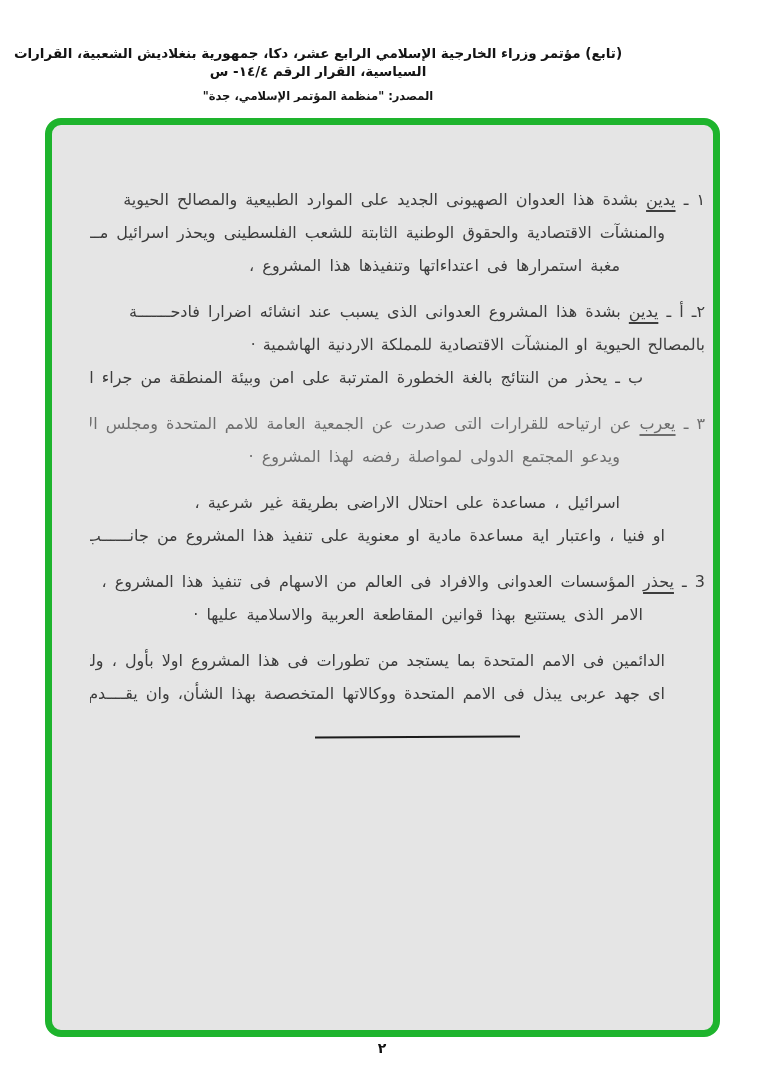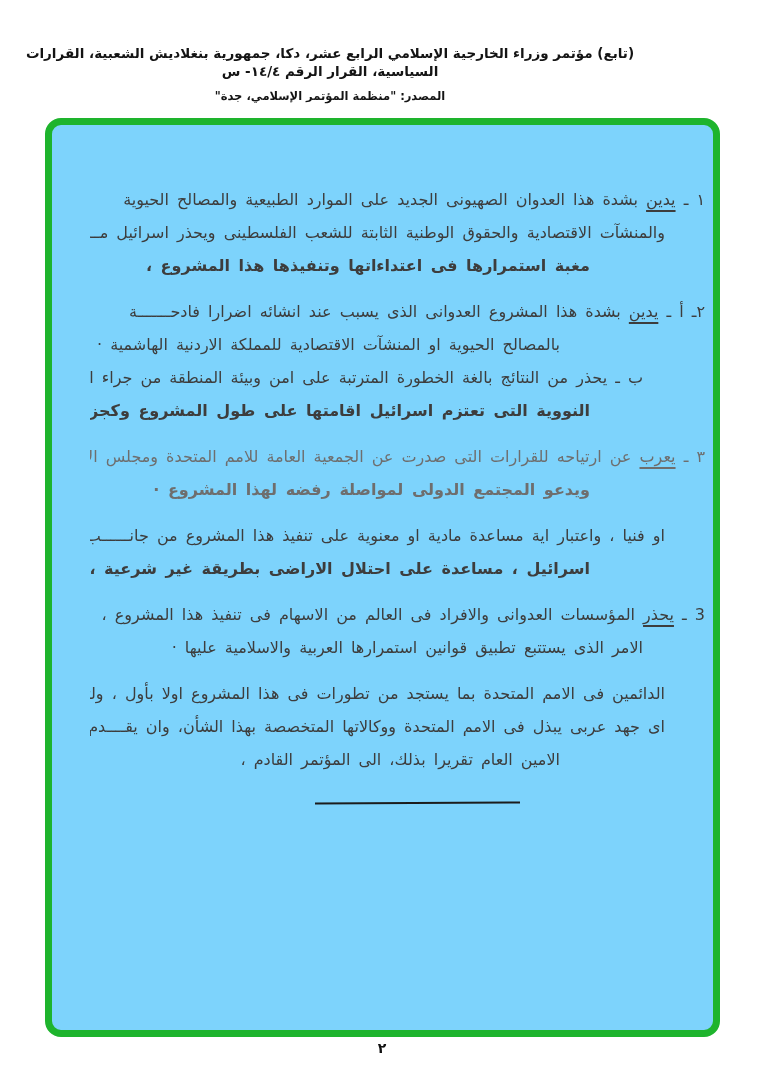--- a/index.html
+++ b/index.html
@@ -3,44 +3,44 @@
 <meta charset="utf-8">
 <style>
   html,body{margin:0;padding:0;}
   body{
     width:764px;height:1082px;position:relative;background:#ffffff;
     font-family:"DejaVu Sans",sans-serif;overflow:hidden;
   }
   
   .hdr{
     position:absolute;top:44px;left:0;width:636px;text-align:center;
-    direction:rtl;color:#141414;padding-left:12px;
+    direction:rtl;color:#141414;
   }
   .hdr-l1{font-size:13.5px;font-weight:bold;letter-spacing:0;line-height:18px;}
   .hdr-l2{font-size:11.5px;font-weight:bold;margin-top:9px;}
   
   .frame{
     position:absolute;left:45px;top:118px;width:675px;height:919px;
     box-sizing:border-box;border:7px solid #1eb42d;border-radius:16px;
-    background:#7dd3fc;
+    background:#e5e5e5;
   }
   .doc-body{
     position:absolute;top:58px;right:8px;left:38px;bottom:0;
     direction:rtl;color:#3d3d3d;font-size:16px;word-spacing:3px;
   }
   .para{margin:0 0 13px 0;}
   .para.faint{color:#6e6e6e;}
   .line{
     height:33px;line-height:33px;white-space:nowrap;overflow:hidden;
     text-align:right;
   }
   .i1{margin-right:40px;}
   .i2{margin-right:62px;}
-  .i3{margin-right:115px;font-weight:bold;}
-  .i4{margin-right:145px;}
+  .i3{margin-right:85px;}
+  .i4{font-family:Liberation Serif, serif;}
   .u{
     text-decoration:underline;
     text-decoration-thickness:1.5px;
     text-underline-offset:5px;
   }
   .divider{
     height:0;border-top:2px solid #1c1c1c;
     margin:26px 185px 0 225px;
     transform:rotate(-0.3deg);
   }
@@ -63,42 +63,40 @@
     <div class="para">
       <div class="line"><span>١ ـ </span><span class="u">يدين</span><span> بشدة هذا العدوان الصهيونى الجديد على الموارد الطبيعية والمصالح الحيوية</span></div>
       <div class="line i1"><span>والمنشآت الاقتصادية والحقوق الوطنية الثابتة للشعب الفلسطينى ويحذر اسرائيل مـــن</span></div>
       <div class="line i3"><span>مغبة استمرارها فى اعتداءاتها وتنفيذها هذا المشروع ،</span></div>
     </div>
 
     <div class="para">
       <div class="line"><span>٢ـ  أ ـ </span><span class="u">يدين</span><span> بشدة هذا المشروع العدوانى الذى يسبب عند انشائه اضرارا فادحـــــــة</span></div>
       <div class="line i4"><span>بالمصالح الحيوية او المنشآت الاقتصادية للمملكة الاردنية الهاشمية ·</span></div>
       <div class="line i2"><span>ب ـ </span><span>يحذر من النتائج بالغة الخطورة المترتبة على امن وبيئة المنطقة من جراء المفاعلات</span></div>
-      <div class="line i3"><span>النووية التى تعتزم اسرائيل اقامتها على طول المشروع وكجزء منه .</span></div>
     </div>
 
     <div class="para faint">
       <div class="line"><span>٣ ـ </span><span class="u">يعرب</span><span> عن ارتياحه للقرارات التى صدرت عن الجمعية العامة للامم المتحدة ومجلس الامـــــم</span></div>
       <div class="line i3"><span>ويدعو المجتمع الدولى لمواصلة رفضه لهذا المشروع ·</span></div>
     </div>
 
     <div class="para">
+      <div class="line i3"><span>اسرائيل ، مساعدة على احتلال الاراضى بطريقة غير شرعية ،</span></div>
       <div class="line i1"><span>او فنيا ، واعتبار اية مساعدة مادية او معنوية على تنفيذ هذا المشروع من جانــــــب</span></div>
-      <div class="line i3"><span>اسرائيل ، مساعدة على احتلال الاراضى بطريقة غير شرعية ،</span></div>
     </div>
 
     <div class="para">
       <div class="line"><span>3 ـ </span><span class="u">يحذر</span><span> المؤسسات العدوانى والافراد فى العالم من الاسهام فى تنفيذ هذا المشروع ،</span></div>
-      <div class="line i2"><span>الامر الذى يستتبع تطبيق قوانين استمرارها العربية والاسلامية عليها ·</span></div>
+      <div class="line i2"><span>الامر الذى يستتبع بهذا قوانين المقاطعة العربية والاسلامية عليها ·</span></div>
     </div>
 
     <div class="para">
       <div class="line i1"><span>الدائمين فى الامم المتحدة بما يستجد من تطورات فى هذا المشروع اولا بأول ، ولتأييد</span></div>
       <div class="line i1"><span>اى جهد عربى يبذل فى الامم المتحدة ووكالاتها المتخصصة بهذا الشأن، وان يقــــدم</span></div>
-      <div class="line i4"><span>الامين العام تقريرا بذلك، الى المؤتمر القادم ،</span></div>
     </div>
 
     <div class="divider"></div>
 
   </div>
 </div>
 
 <div class="pagenum">٢</div>
 
 </body></html>

